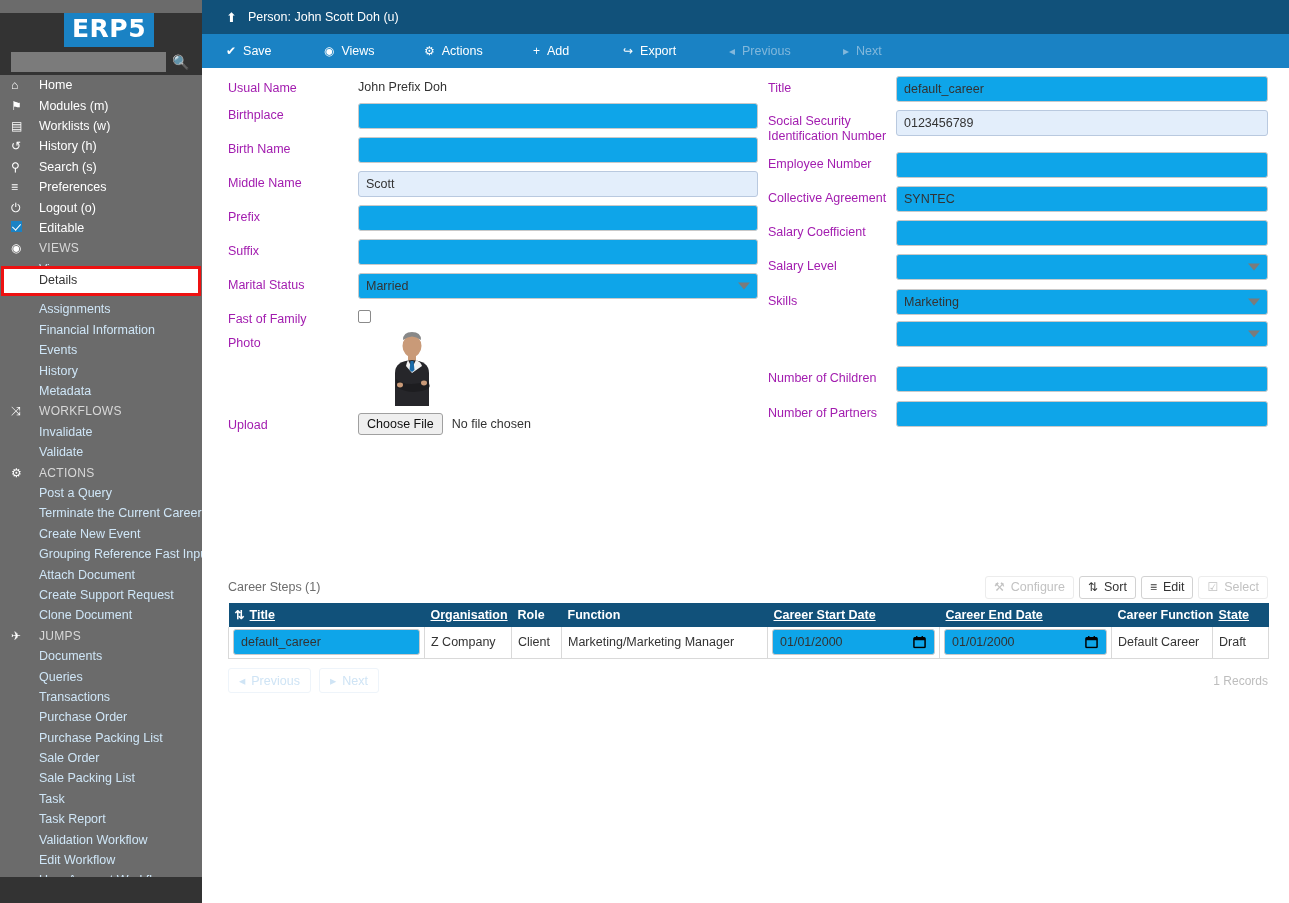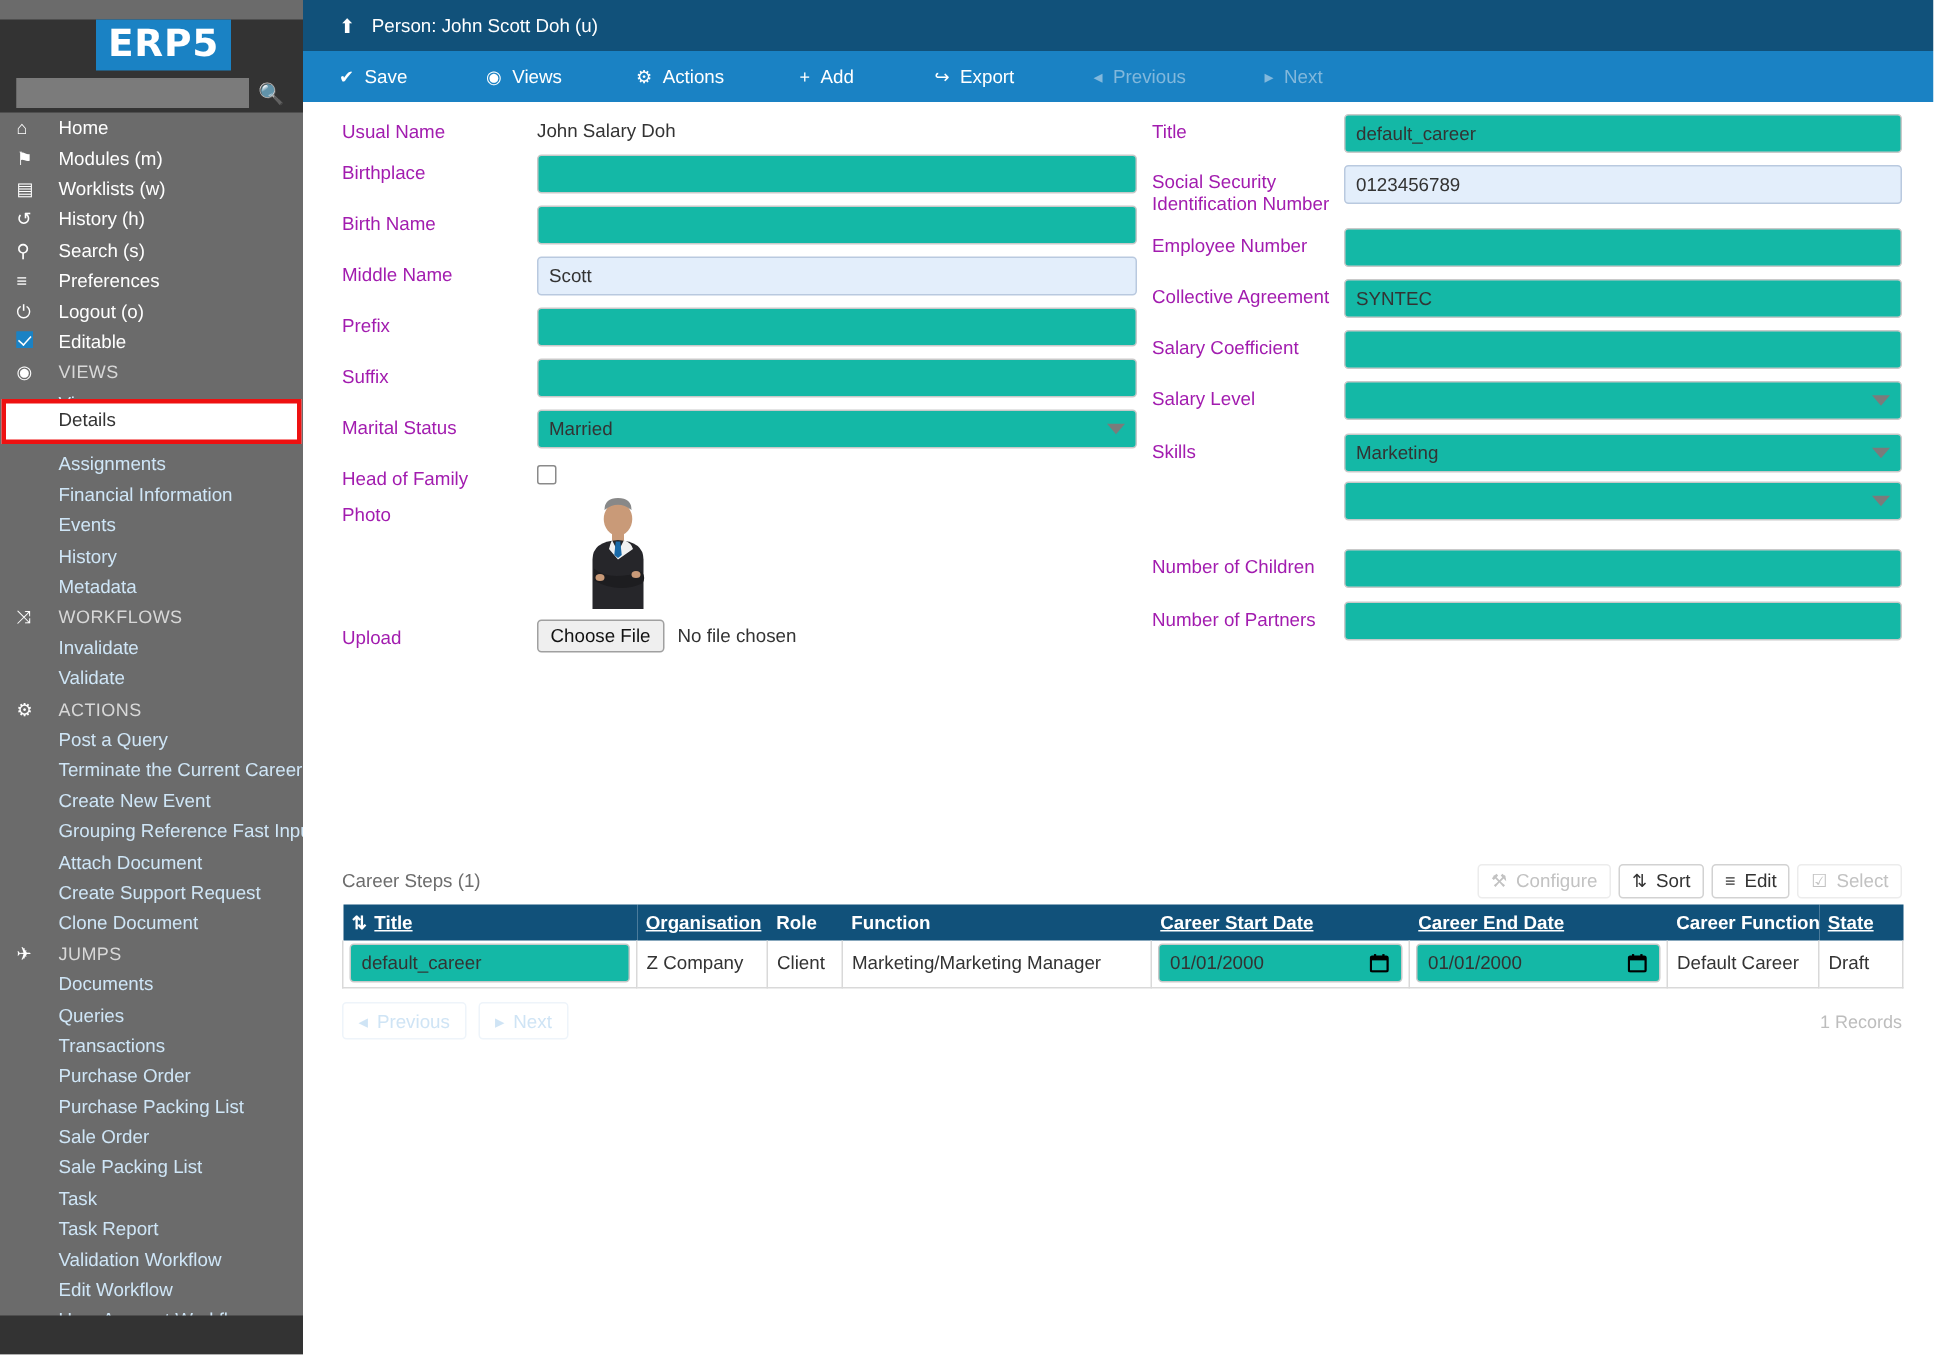--- a/index.html
+++ b/index.html
@@ -174,21 +174,21 @@
   }
   .col-left .flabel  { width: 130px; flex: 0 0 130px; }
   .col-right .flabel { width: 128px; flex: 0 0 128px; }
   .fctl { flex: 1 1 auto; }
 
   .inp {
     width: 100%;
     height: 26px;
     border: 1px solid #c9c9c9;
     border-radius: 3px;
-    background: #14b8a6;
+    background: #0ea5e9;
     font-family: "Liberation Sans", sans-serif;
     font-size: 12.5px;
     color: #333;
     padding: 0 7px;
     outline: none;
   }
   .inp.filled-blue {
     background: #e3eefb;
     border-color: #b9c9df;
   }
@@ -498,21 +498,21 @@
         <span class="ic">▸</span>
         <span>Next</span>
       </span>
     </div>
 
   <div id="main">
     <div class="col-left" id="col-left">
         <div class="frow" style="margin-bottom: 7px;">
           <div class="flabel">Usual Name</div>
           <div class="fctl">
-            <div class="static-val">John Salary Doh</div>
+            <div class="static-val">John Prefix Doh</div>
           </div>
         </div>
         <div class="frow">
           <div class="flabel">Birthplace</div>
           <div class="fctl"><input class="inp" type="text" style=""></div>
         </div>
         <div class="frow">
           <div class="flabel">Birth Name</div>
           <div class="fctl"><input class="inp" type="text" style=""></div>
         </div>
@@ -528,21 +528,21 @@
           <div class="flabel">Suffix</div>
           <div class="fctl"><input class="inp" type="text" style=""></div>
         </div>
         <div class="frow">
           <div class="flabel">Marital Status</div>
           <div class="fctl">
             <div class="selwrap"><input class="inp" type="text" readonly="" value="Married" style=""><span class="caret"></span></div>
           </div>
         </div>
         <div class="frow" style="margin-bottom: 4px;">
-          <div class="flabel">Head of Family</div>
+          <div class="flabel">Fast of Family</div>
           <div class="fctl">
             <div class="chk"></div>
           </div>
         </div>
         <div class="frow" style="margin-bottom: 7px;">
           <div class="flabel">Photo</div>
           <div class="fctl">
             <div class="photo"><svg viewBox="0 0 58 75" width="58" height="75">
                 <rect width="58" height="75" fill="#fff"></rect>
                 <ellipse cx="29" cy="15" rx="9.5" ry="11" fill="#c99a78"></ellipse>

